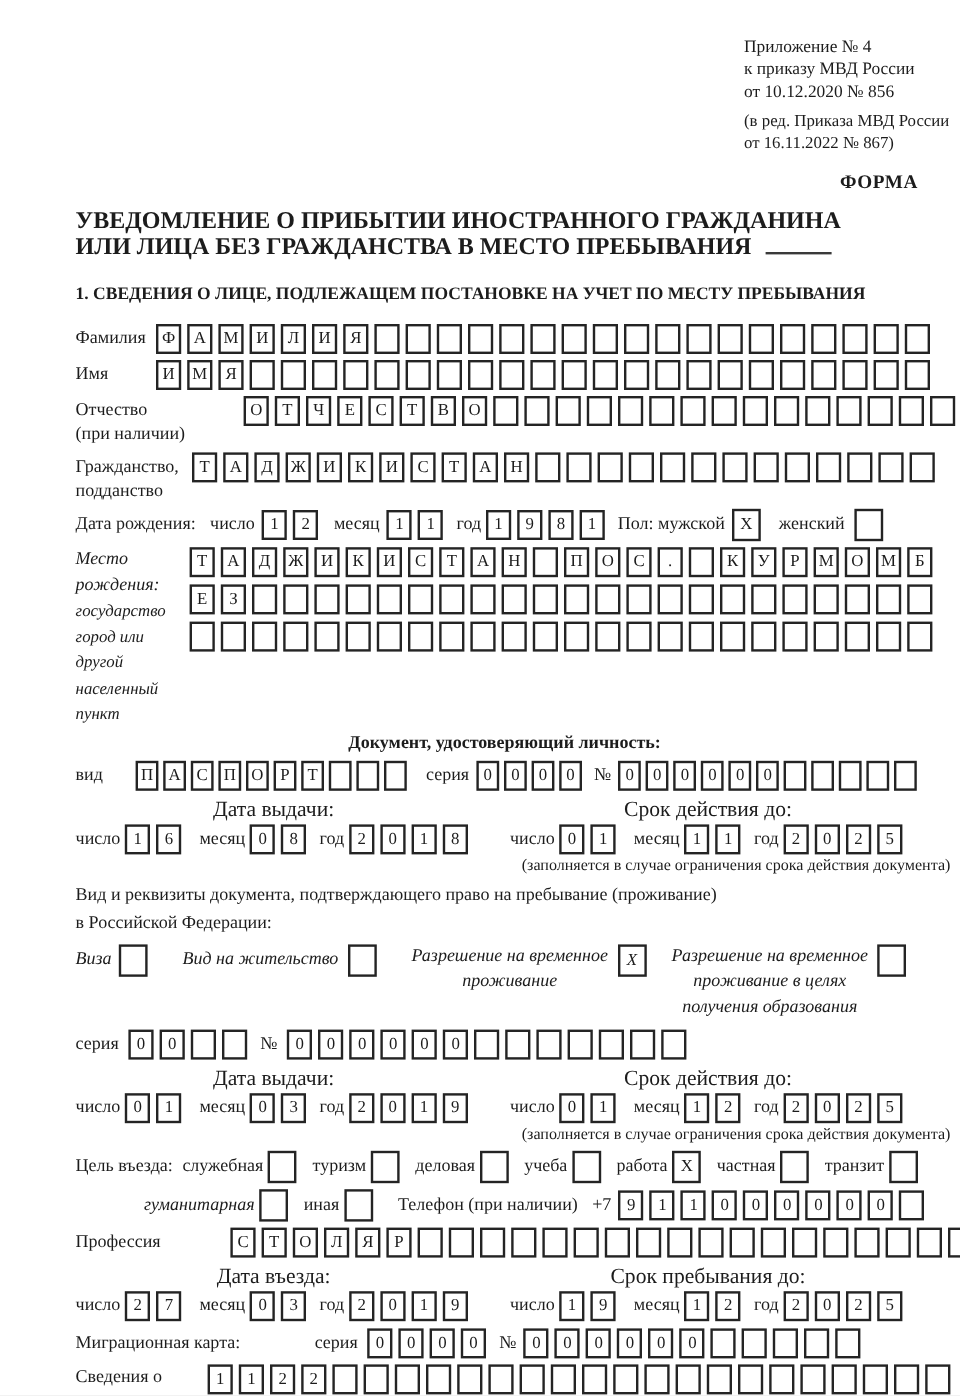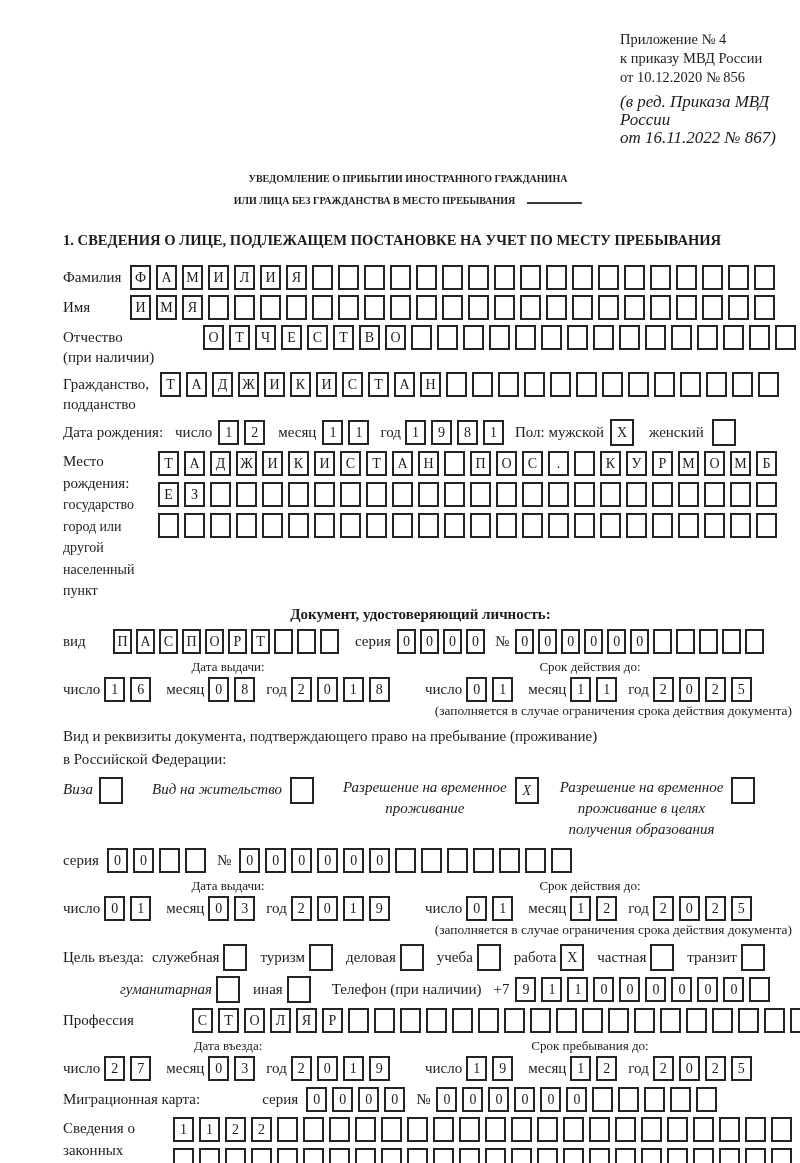--- a/index.html
+++ b/index.html
@@ -3,54 +3,54 @@
 <meta charset="utf-8">
 <style>
   html,body{margin:0;padding:0;background:#e8e8e8;}
   .page{
     width:800px;height:1163px;background:#ffffff;color:#1c1c1c;
     font-family:"Liberation Serif","DejaVu Serif",serif;font-size:15px;
     box-sizing:border-box;padding:30px 8px 0 63px;position:relative;overflow:hidden;
   }
   
   .annex{margin-left:557px;font-size:14.5px;line-height:19px;}
-  .annex-edit{margin-left:557px;margin-top:6px;font-size:17px;line-height:18px;font-style:italic;}
+  .annex-edit{margin-left:557px;margin-top:6px;font-size:14px;line-height:18px;}
   .forma{margin-top:15px;text-align:right;padding-right:27px;font-weight:bold;font-size:16px;letter-spacing:.5px;}
   
-  .title{margin-top:21px;width:690px;text-align:center;font-weight:bold;font-size:10px;line-height:22px;}
+  .title{margin-top:11px;width:690px;font-weight:bold;font-size:20px;line-height:22px;}
   .blank-line{display:inline-block;width:55px;border-bottom:2px solid #3a3a3a;margin-left:12px;height:12px;}
   .sec-head{margin-top:20px;font-weight:bold;font-size:14.6px;}
   
   .frow{display:flex;align-items:center;margin-bottom:5px;}
   .frow.top{align-items:flex-start;}
   .lbl{white-space:nowrap;}
   .boxes{white-space:nowrap;display:inline-block;}
   .cb{display:inline-block;box-sizing:border-box;width:21px;height:25px;border:2px solid #242424;
       margin-right:5px;text-align:center;font-size:14px;line-height:21px;vertical-align:middle;}
   .smbox .cb{width:19px;height:25px;margin-right:4px;}
   .lgbox .cb{width:24px;height:27px;line-height:23px;}
   .w67{width:67px;flex:none;} .w97{width:97px;flex:none;} .w110{width:110px;flex:none;}
-  .w140{width:140px;flex:none;} .w95{width:95px;flex:none;} .w50{width:50px;flex:none;}
+  .w140{width:140px;flex:none;} .w95{width:95px;flex:none;font-style:italic;} .w50{width:50px;flex:none;}
   .multi{line-height:20px;padding-top:2px;}
   .multi .sub{font-size:15px;}
   .mt16{margin-top:16px;}
   .ml6{margin-left:6px;} .ml8{margin-left:8px;} .ml10{margin-left:10px;} .ml12{margin-left:12px;}
   .ml14{margin-left:14px;} .ml16{margin-left:16px;} .ml24{margin-left:24px;}
   .mr4{margin-right:4px;} .mr6{margin-right:6px;} .mr8{margin-right:8px;text-align:right;}
   
   .blk{display:flex;align-items:flex-start;margin-bottom:4px;}
   .blk .lblcol{line-height:21.5px;font-size:14px;flex:none;}
   .blk .boxcol .boxes{display:block;margin-bottom:6px;}
   
   .center-head{text-align:center;font-weight:bold;font-size:15px;margin:4px 0 6px 0;width:715px;}
   
   .dates-row{display:flex;margin-top:2px;}
   .dcol{}
   .dcol.c1{width:362px;flex:none;}
-  .dhead{text-align:center;font-size:13px;margin-bottom:2px;width:330px;}
+  .dhead{text-align:center;font-size:18px;margin-bottom:2px;width:330px;}
   .dfields{display:flex;align-items:center;}
   .dl{margin-right:4px;white-space:nowrap;}
   .note-right{text-align:right;font-size:13.4px;margin:1px 0 6px 0;padding-right:0px;}
   .intro{line-height:23px;margin-top:2px;}
   .visa-row{margin-top:6px;margin-bottom:8px;font-style:italic;}
   .cmulti{text-align:center;line-height:21px;}
   .opt{display:inline-flex;align-items:center;margin-left:8px;white-space:nowrap;}
   .opt .boxes{margin-left:4px;}
 </style>
 </head>
@@ -60,20 +60,21 @@
 
   <div class="annex">
     <div>Приложение № 4</div>
     <div>к приказу МВД России</div>
     <div>от 10.12.2020 № 856</div>
   </div>
   <div class="annex-edit">
     <div>(в ред. Приказа МВД России</div>
     <div>от 16.11.2022 № 867)</div>
   </div>
+  <div class="forma">ФОРМА</div>
 
   <div class="title">
     <div>УВЕДОМЛЕНИЕ О ПРИБЫТИИ ИНОСТРАННОГО ГРАЖДАНИНА</div>
     <div><span>ИЛИ ЛИЦА БЕЗ ГРАЖДАНСТВА В МЕСТО ПРЕБЫВАНИЯ</span><span class="blank-line"></span></div>
   </div>
 
   <div class="sec-head">1. СВЕДЕНИЯ О ЛИЦЕ, ПОДЛЕЖАЩЕМ ПОСТАНОВКЕ НА УЧЕТ ПО МЕСТУ ПРЕБЫВАНИЯ</div>
 
   <div class="frow mt16">
     <span class="lbl w67">Фамилия</span>

